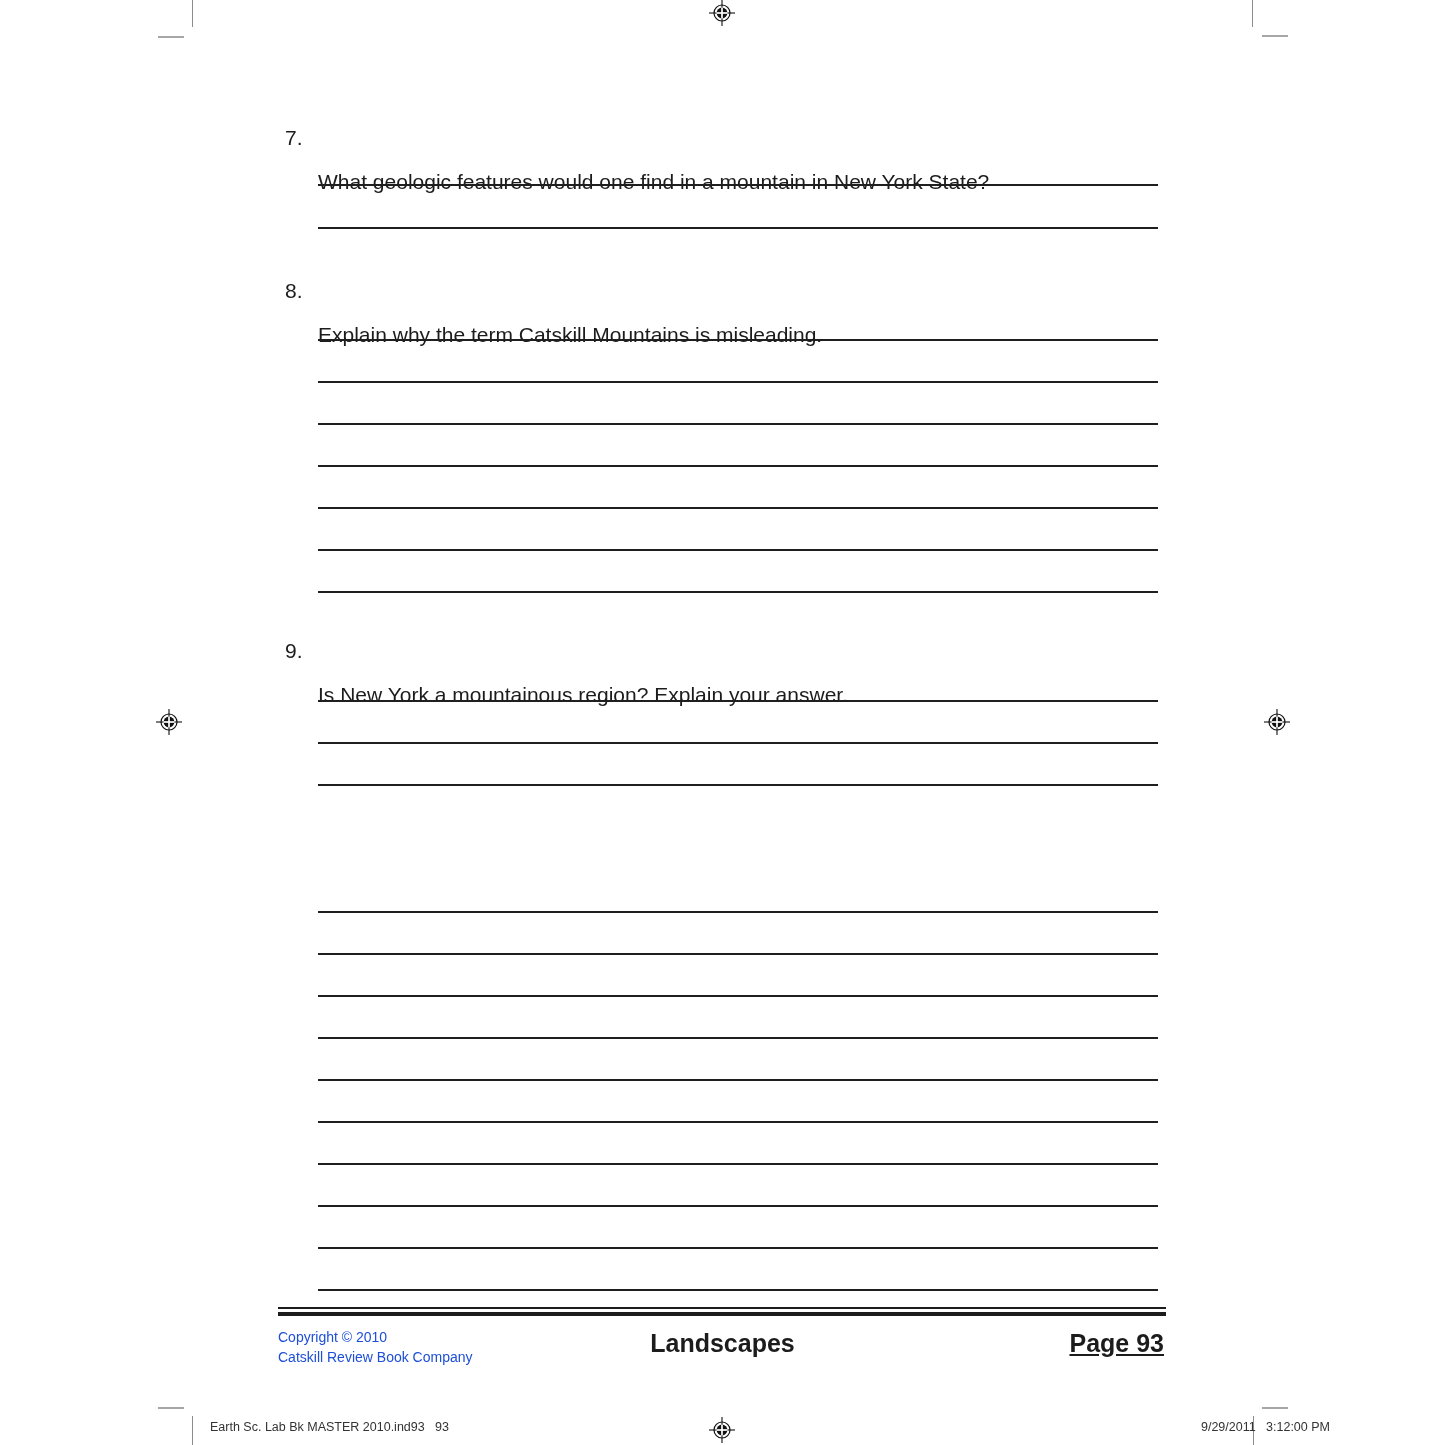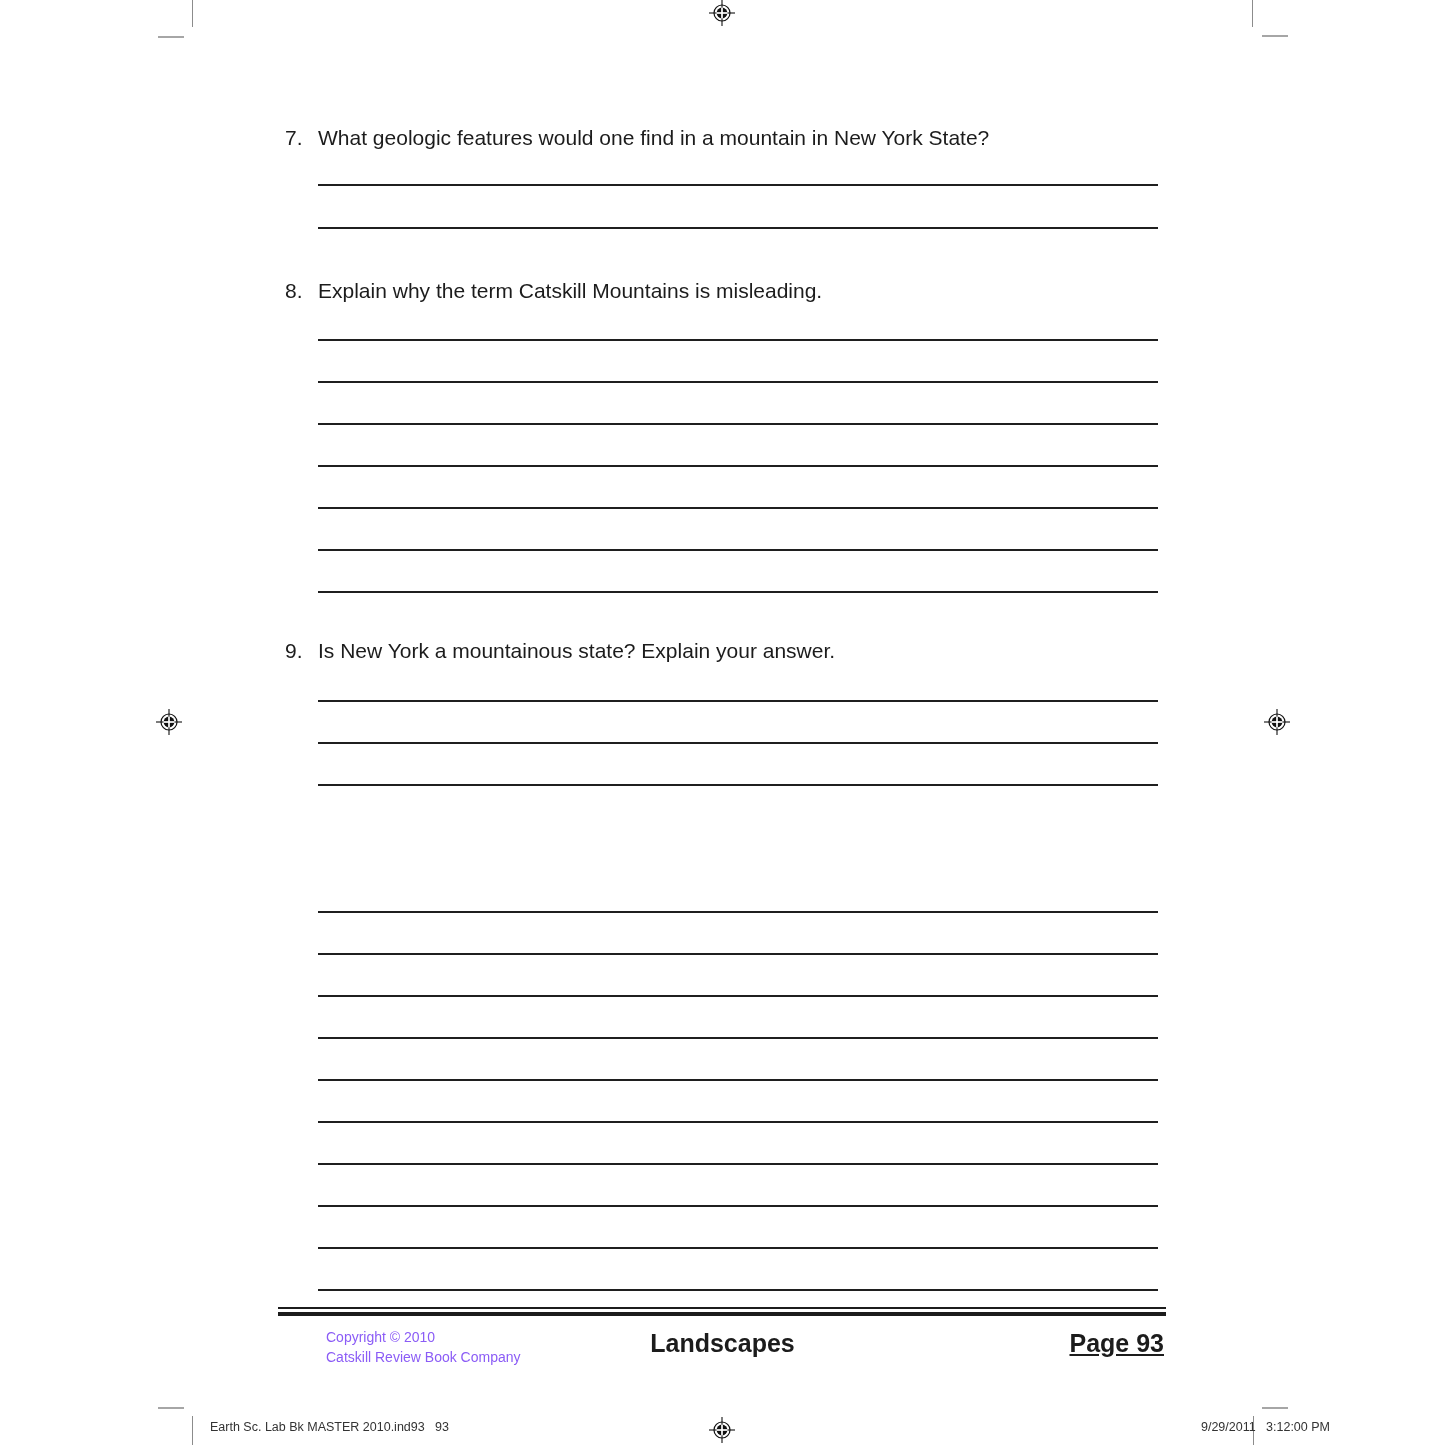--- a/index.html
+++ b/index.html
@@ -16,39 +16,39 @@
   .regmark.bottom-center { left: 709px; top: 1417px; }
 
   .cropline { position: absolute; background: #8c8c8c; }
   .cropline.v { width: 1px; }
   .cropdash { position: absolute; background: #a6a6a6; height: 2px; }
 
   
   .question { position: absolute; left: 285px; width: 880px; }
   .q-row { display: flex; font-size: 21px; line-height: 28px; color: #1c1c1c; }
   .q-num { width: 33px; flex-shrink: 0; }
-  .q-text { flex: 1; }
+  .q-text { flex: 1; margin-top: 44px; }
   #q7  { top: 124px; }
   #q8  { top: 277px; }
   #q9  { top: 637px; }
   #q10 { top: 831px; }
 
   .answer-lines { position: absolute; left: 318px; width: 840px; }
   #q7-lines  { top: 143px; }
   #q8-lines  { top: 299px; }
   #q9-lines  { top: 660px; }
   #q10-lines { top: 871px; }
   .answer-line { height: 42px; border-bottom: 2px solid #1f1f1f; }
   #q7-lines .answer-line { height: 43px; }
 
   
   .footer-rule-thin  { position: absolute; left: 278px; top: 1307px; width: 888px; height: 2px; background: #1c1c1c; }
   .footer-rule-thick { position: absolute; left: 278px; top: 1312px; width: 888px; height: 4px; background: #1c1c1c; }
 
-  .copyright { position: absolute; left: 278px; top: 1327px; font-size: 14px; line-height: 20px; color: #8b5cf6; margin-left: 48px; }
+  .copyright { position: absolute; left: 278px; top: 1327px; font-size: 14px; line-height: 20px; color: #1d4ed8; }
   .section-title { position: absolute; left: 0; top: 1329px; width: 1445px; text-align: center; font-size: 25px; font-weight: bold; color: #1c1c1c; }
   .page-label { position: absolute; right: 281px; top: 1329px; font-size: 25px; font-weight: bold; color: #1c1c1c; text-decoration: underline; }
 
   
   .slug { position: absolute; top: 1420px; font-size: 12.5px; color: #333; white-space: pre; }
   .slug.file { left: 210px; }
   .slug.time { right: 115px; }
 </style>
 </head>
 <body>
@@ -120,21 +120,21 @@
       <div class="answer-line"></div>
       <div class="answer-line"></div>
       <div class="answer-line"></div>
       <div class="answer-line"></div>
       <div class="answer-line"></div>
     </div>
 
   <div class="question" id="q9">
     <div class="q-row">
       <span class="q-num">9.</span>
-      <span class="q-text">Is New York a mountainous state? Explain your answer.</span>
+      <span class="q-text">Is New York a mountainous region? Explain your answer.</span>
     </div>
   </div>
   <div class="answer-lines" id="q9-lines">
       <div class="answer-line"></div>
       <div class="answer-line"></div>
       <div class="answer-line"></div>
     </div>
 
   <div class="answer-lines" id="q10-lines">
       <div class="answer-line"></div>

